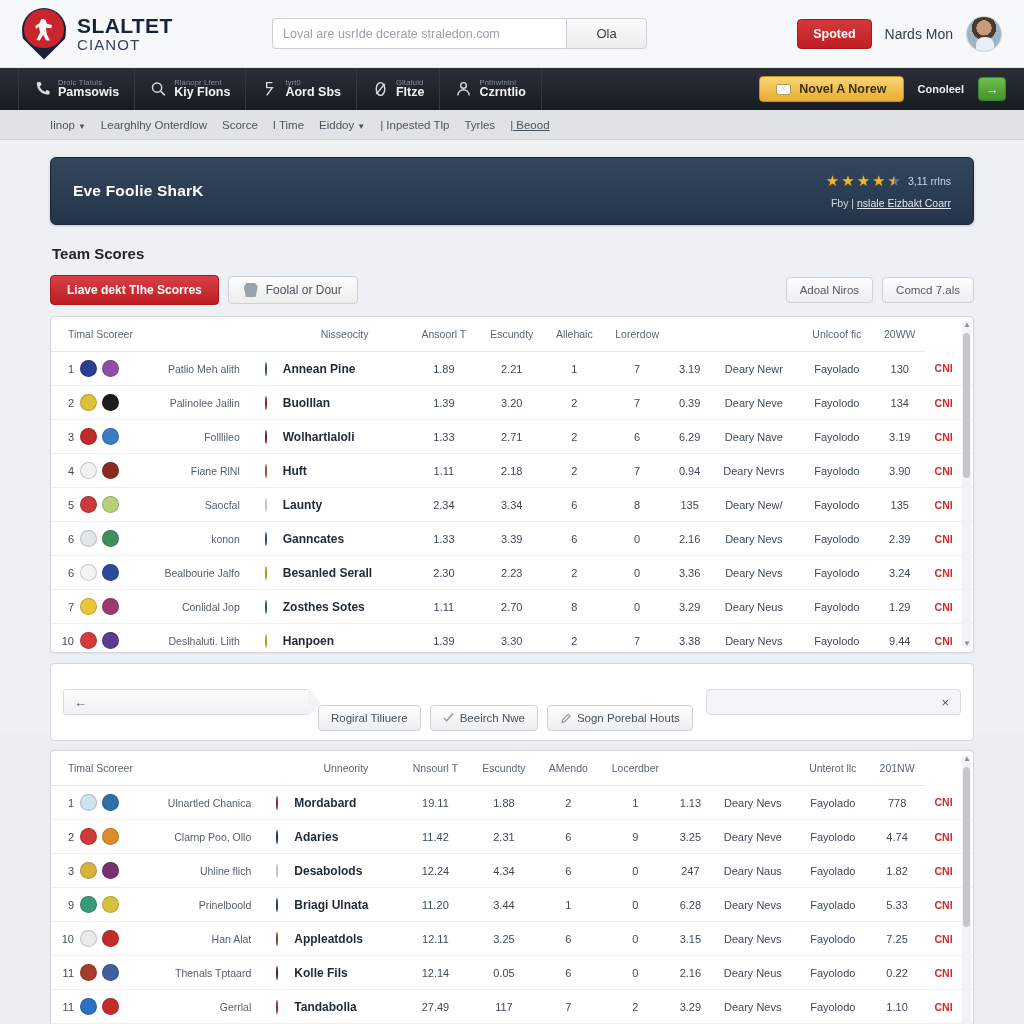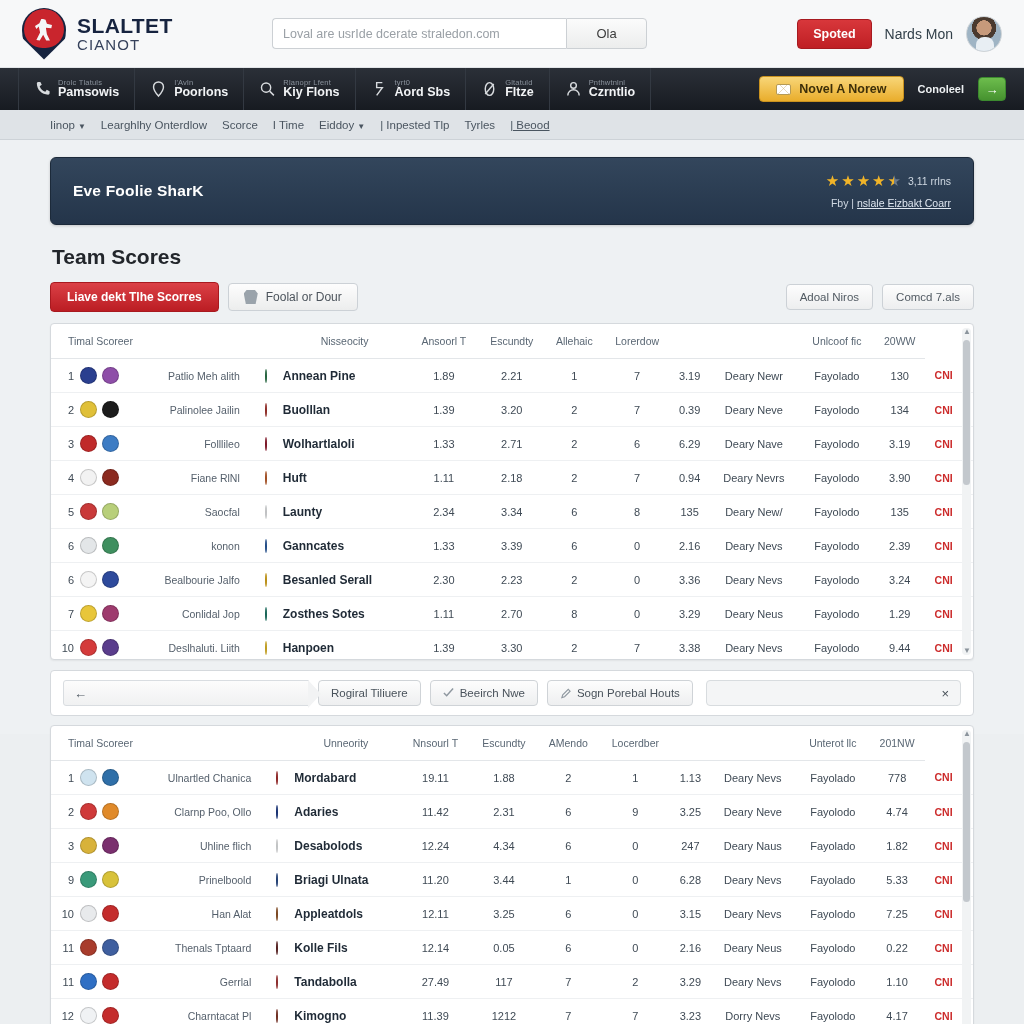--- a/index.html
+++ b/index.html
@@ -120,21 +120,21 @@
   .banner-title { font-size: 15.5px; font-weight: bold; letter-spacing: .2px; }
   .banner-right { margin-left: auto; text-align: right; }
   .stars { display: flex; align-items: center; justify-content: flex-end; gap: 2px; }
   .star { color: #f0b429; font-size: 15px; line-height: 1; }
   .star.half { background: linear-gradient(90deg,#f0b429 50%, #6d7c8c 50%);
     -webkit-background-clip: text; background-clip: text; color: transparent; }
   .rating-count { font-size: 10.5px; color: #cfd8e2; margin-left: 5px; }
   .banner-link { font-size: 10.5px; color: #cfd8e2; margin-top: 9px; }
   .banner-link a { color: #dfe7f0; text-decoration: underline; cursor: pointer; }
 
-  .section-title { font-size: 21px; font-weight: bold; color: #22262b; margin: 20px 0 13px 2px; }
+  .section-title { font-size: 15px; font-weight: bold; color: #22262b; margin: 20px 0 13px 2px; }
 
   .tabrow { display: flex; align-items: center; gap: 9px; margin-bottom: 11px; }
   .tab-active {
     background: linear-gradient(#db4046,#bb1d23); color: #fff; border: 1px solid #a8191f;
     border-radius: 4px; padding: 7px 16px; font-size: 12px; font-weight: bold; cursor: pointer;
   }
   .tab-plain {
     background: linear-gradient(#fdfdfd,#eceded); color: #4c545c; border: 1px solid #ccd1d6;
     border-radius: 4px; padding: 6px 15px; font-size: 12px; cursor: pointer;
     display: flex; align-items: center; gap: 8px;
@@ -192,21 +192,21 @@
     padding-left: 10px; font-size: 13px; color: #4a545e; position: relative; cursor: pointer;
   }
   .arrowcrumb::after {
     content: ""; position: absolute; right: -13px; top: -1px;
     border-top: 14px solid transparent; border-bottom: 14px solid transparent;
     border-left: 13px solid #f2f3f4;
   }
   .mini-btn {
     background: linear-gradient(#fdfdfd,#eeeff0); border: 1px solid #cfd3d7; border-radius: 4px;
     height: 26px; padding: 0 12px; font-size: 11.5px; color: #49525b; cursor: pointer;
-    display: flex; align-items: center; gap: 6px;
+    display: flex; align-items: center; gap: 6px; margin-top: 32px;
   }
   .mb-ico { width: 11px; height: 12px; flex: none; }
   .midinput {
     margin-left: 4px; flex: 1; height: 26px; background: #f4f5f6; border: 1px solid #d8dcdf;
     border-radius: 4px; display: flex; align-items: center; padding: 0 11px;
   }
   .midinput .x { margin-left: auto; color: #464f57; font-size: 13px; cursor: pointer; }
 </style>
 </head>
 <body>
@@ -239,29 +239,20 @@
   </div>
 
   <div class="navbar">
     <div class="navitem">
       <svg class="navicon" viewBox="0 0 24 24">
           <path fill="#e8ebee" d="M6 2c-1 0-2 1-2 2 0 9 7 16 16 16 1 0 2-1 2-2v-3l-4-2-2 3a14 14 0 0 1-8-8l3-2-2-4z"></path>
         </svg>
       <div class="navlabels">
           <div class="small">Drolc Tlatuls</div>
           <div class="big">Pamsowis</div>
-        </div>
-    </div>
-    <div class="navitem">
-      <svg class="navicon" viewBox="0 0 24 24">
-          <path fill="none" stroke="#e8ebee" stroke-width="2" d="M12 2a7 7 0 0 0-7 7c0 5 7 13 7 13s7-8 7-13a7 7 0 0 0-7-7z"></path>
-        </svg>
-      <div class="navlabels">
-          <div class="small">I'Avln</div>
-          <div class="big">Poorlons</div>
         </div>
     </div>
     <div class="navitem">
       <svg class="navicon" viewBox="0 0 24 24">
           <circle cx="10" cy="10" r="6.5" fill="none" stroke="#e8ebee" stroke-width="2"></circle>
           <line x1="15" y1="15" x2="21" y2="21" stroke="#e8ebee" stroke-width="2"></line>
         </svg>
       <div class="navlabels">
           <div class="small">Rlanopr Lfent</div>
           <div class="big">Kiy Flons</div>

